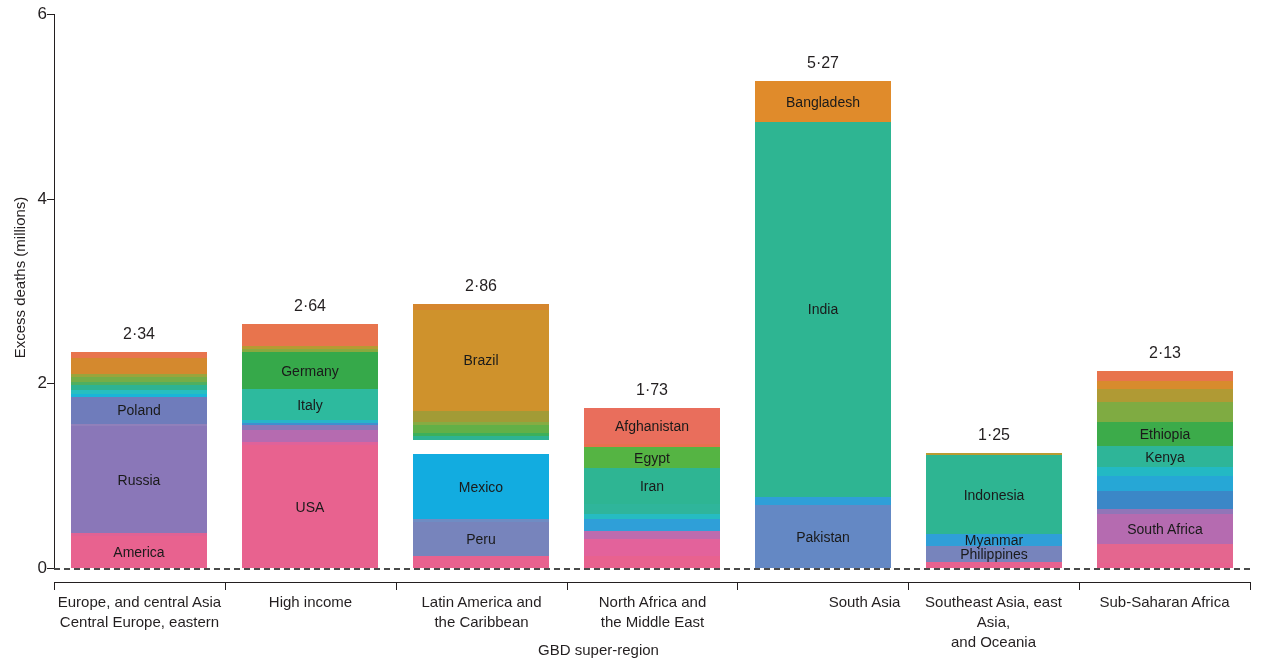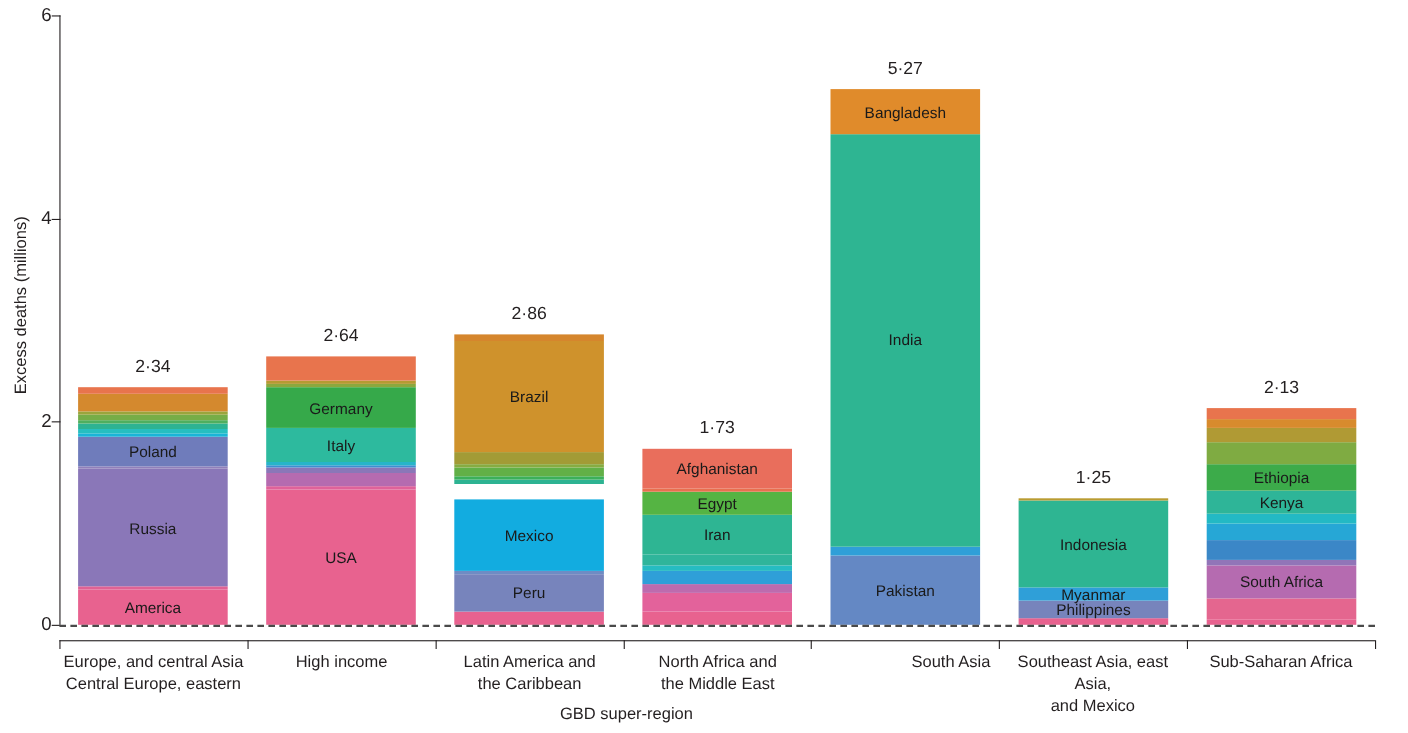--- a/index.html
+++ b/index.html
@@ -61,21 +61,21 @@
   }
 
   
   .cat-label{
     position:absolute;top:592px;
     font-size:15px;line-height:20px;color:#231f20;
     text-align:center;
   }
   .x-axis-title{
     position:absolute;left:0;top:641px;width:1139px;text-align:center;
-    font-size:15px;color:#231f20;
+    font-size:15px;color:#231f20;padding-left:29px;
   }
 </style>
 </head>
 <body>
 
 <div id="chart-root">
 
   <div class="y-axis-line"></div>
   <div id="y-ticks">
       <div class="y-tick-mark" style="top: 568px;"></div>
@@ -256,21 +256,21 @@
       </div>
       <div class="cat-label" style="left: 567px; width: 171px;">
         <div>North Africa and</div>
         <div>the Middle East</div>
       </div>
       <div class="cat-label" style="left: 779px; width: 171px;">
         <div>South Asia</div>
       </div>
       <div class="cat-label" style="left: 908px; width: 171px;">
         <div>Southeast Asia, east Asia,</div>
-        <div>and Mexico</div>
+        <div>and Oceania</div>
       </div>
       <div class="cat-label" style="left: 1079px; width: 171px;">
         <div>Sub-Saharan Africa</div>
       </div>
     </div>
 
   <div class="x-axis-title">GBD super-region</div>
 <div class="bar-total" style="left: 71px; width: 136px; top: 324.94px;">2·34</div>
     <div class="bar-total" style="left: 242px; width: 136px; top: 297.24px;">2·64</div>
     <div class="bar-total" style="left: 413px; width: 136px; top: 276.927px;">2·86</div>

